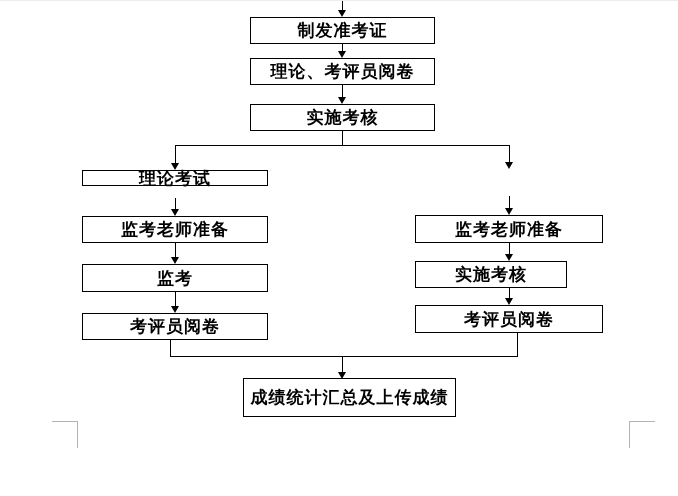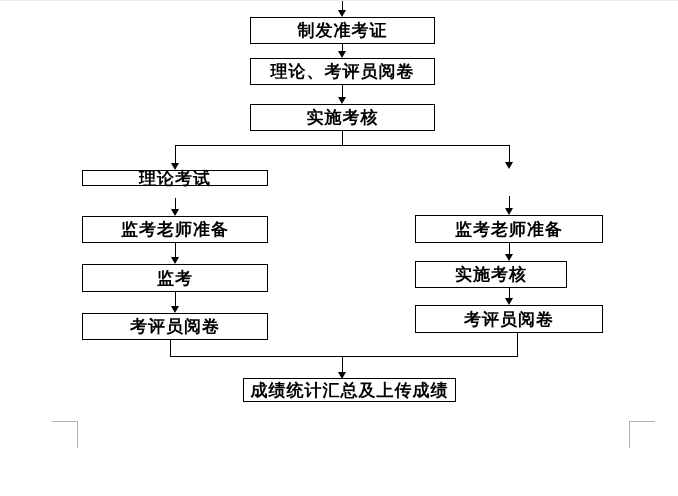--- a/index.html
+++ b/index.html
@@ -25,21 +25,21 @@
   .t2{left:250px;top:57px;width:185px;height:27px}
   .t3{left:250px;top:103px;width:185px;height:27px}
   .l1{left:82px;top:169px;width:186px;height:16px}
   .l2{left:82px;top:215px;width:186px;height:27px}
   .l3{left:82px;top:263px;width:186px;height:28px}
   .l4{left:82px;top:312px;width:186px;height:27px}
   .r1{left:415px;top:168px;width:188px;height:27px}
   .r2{left:415px;top:214px;width:188px;height:28px}
   .r3{left:415px;top:260px;width:152px;height:27px}
   .r4{left:415px;top:304px;width:188px;height:28px}
-  .f1{left:243px;top:377px;width:213px;height:24px}
+  .f1{left:243px;top:377px;width:213px;height:39px}
 </style>
 </head>
 <body>
 
 <div class="page">
 
   <div class="fbox t1">制发准考证</div>
   <div class="fbox t2">理论、考评员阅卷</div>
   <div class="fbox t3">实施考核</div>
 

